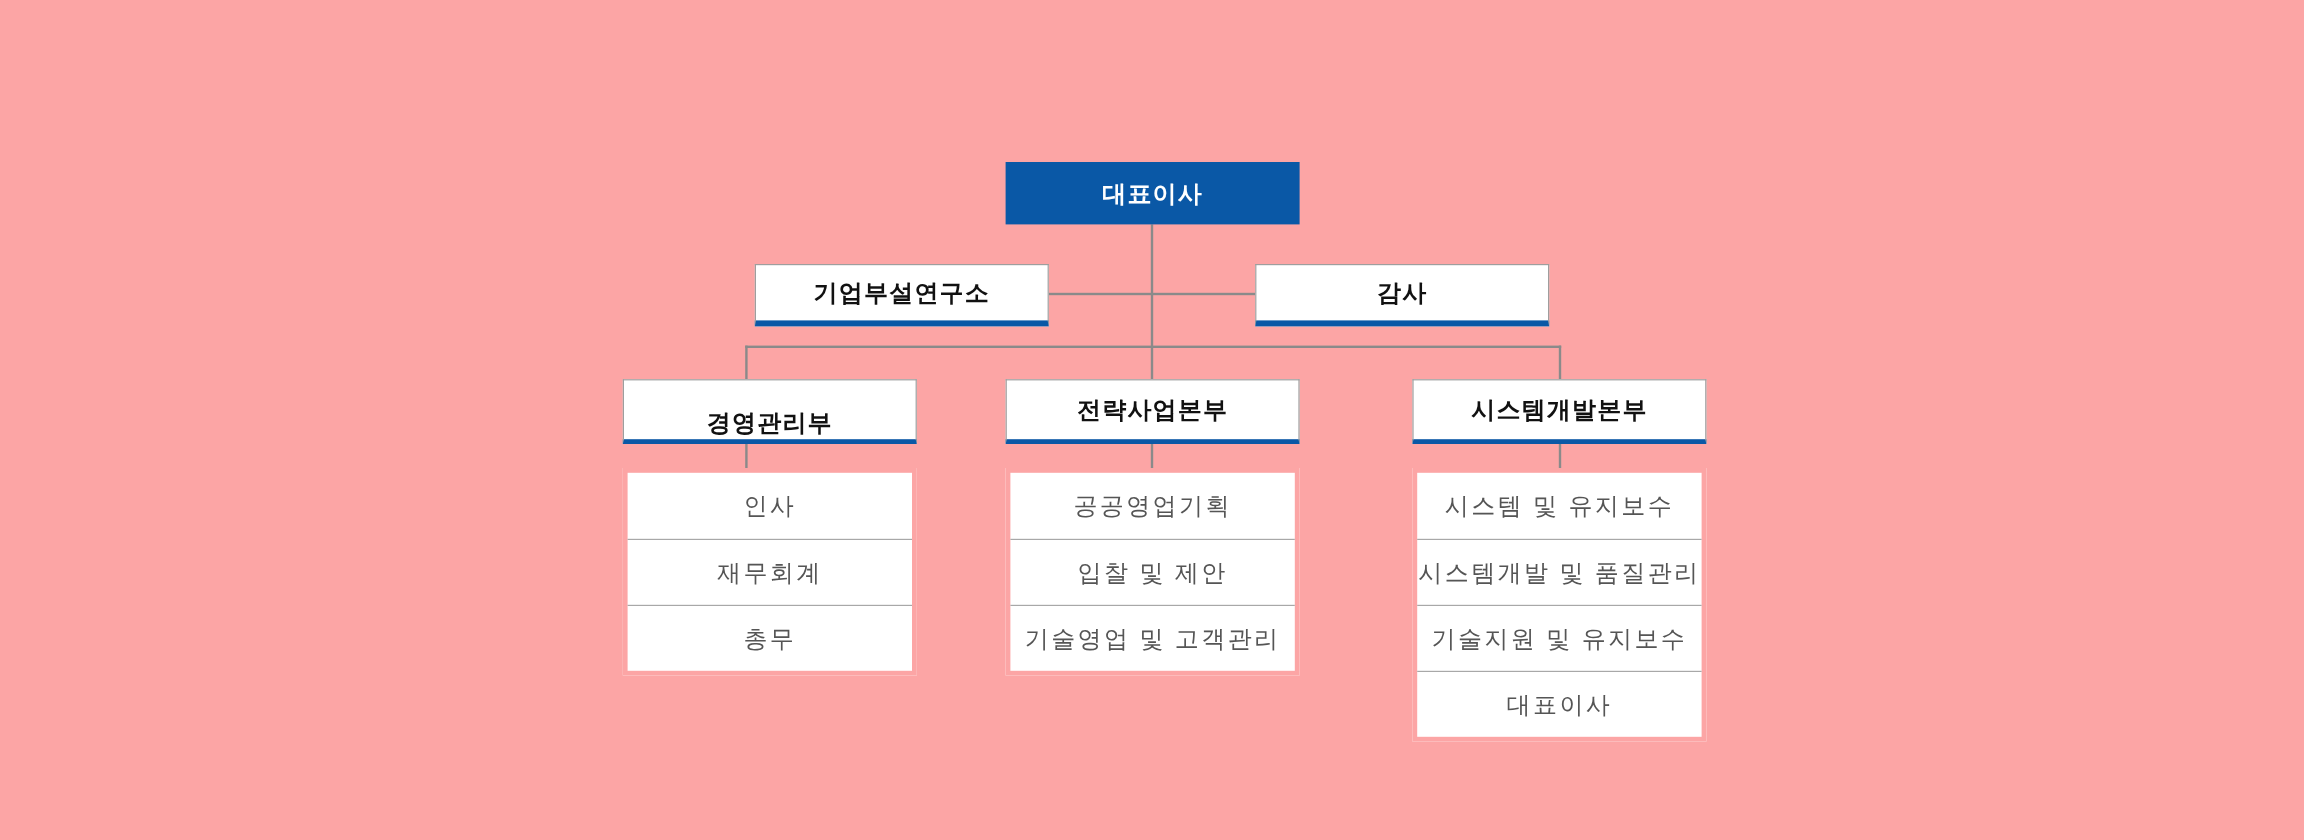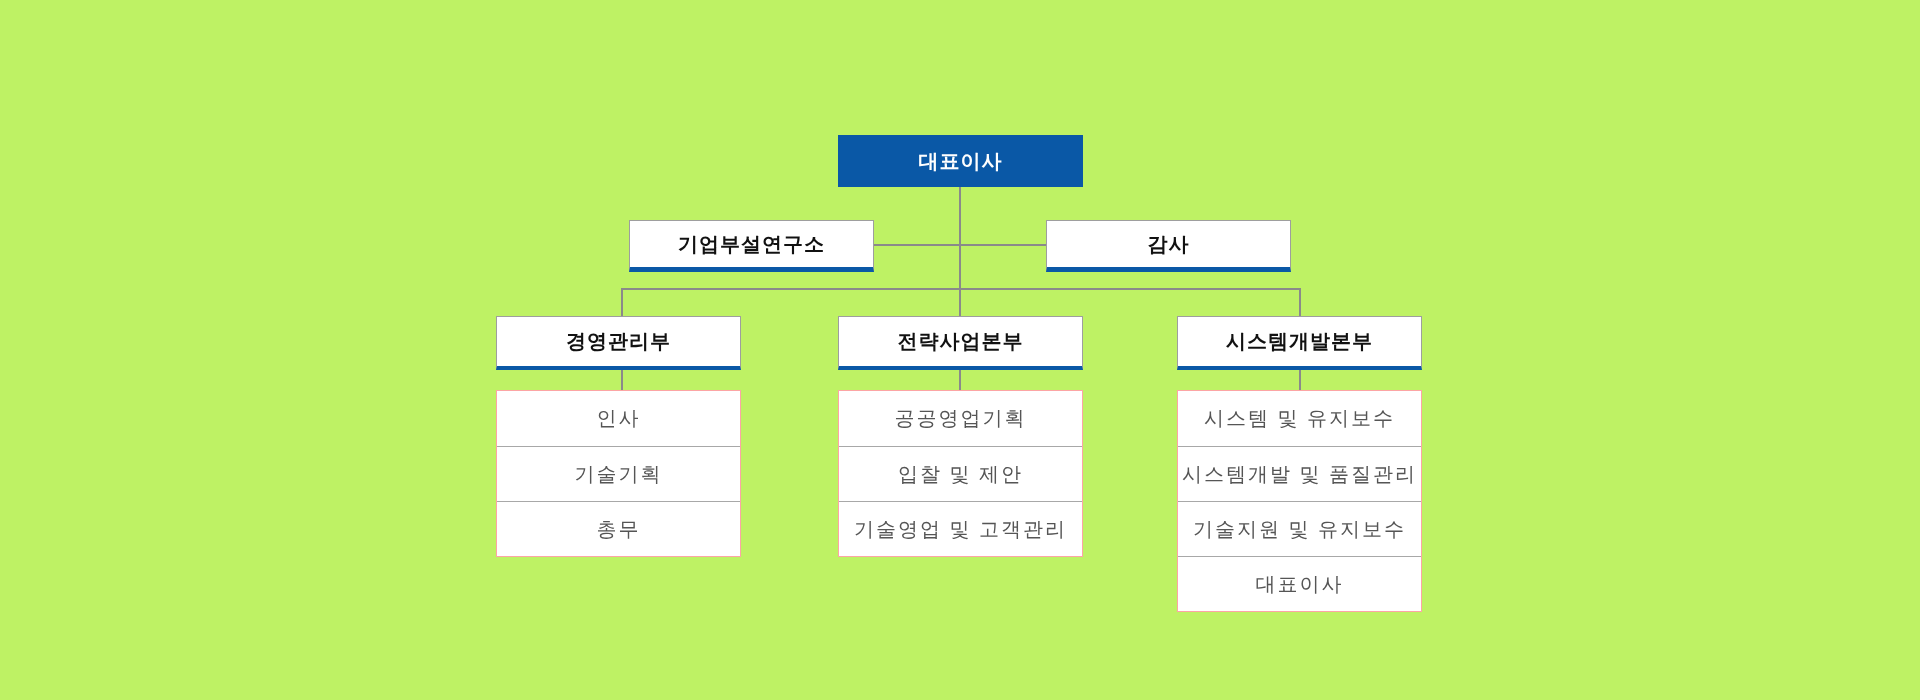--- a/index.html
+++ b/index.html
@@ -3,21 +3,21 @@
 <meta charset="utf-8">
 <style>
   * { margin: 0; padding: 0; box-sizing: border-box; }
   html, body { background: #ffffff; }
   body { font-family: "Liberation Sans", "DejaVu Sans", sans-serif; }
 
   .canvas {
     position: relative;
     width: 1920px;
     height: 700px;
-    background: #bef264;
+    background: #fca5a5;
     overflow: hidden;
   }
 
   
   .box {
     position: absolute;
     width: 245px;
     display: flex;
     align-items: center;
     justify-content: center;
@@ -42,30 +42,30 @@
   .staff-box.left  { left: 629px; }
   .staff-box.right { left: 1046px; }
 
   .dept-header {
     top: 316px; height: 54px;
     border: 1px solid #9e9e9e;
     border-bottom: 4px solid var(--accent-blue, #0a58a6);
     color: #111111;
     font-size: 20px; font-weight: bold; letter-spacing: 1px;
   }
-  .col-1 { left: 496px; }
+  .col-1 { left: 519px; align-items: flex-end; }
   .col-2 { left: 838px; }
   .col-3 { left: 1177px; }
 
   
   .team-list {
     position: absolute;
     top: 390px;
     width: 245px;
-    border: 1px solid #fca5a5;
+    border: 4px solid #fca5a5;
     background: #ffffff;
   }
   .team-cell {
     height: 55px;
     display: flex;
     align-items: center;
     justify-content: center;
     color: #555555;
     font-size: 20px;
     letter-spacing: 2px;
@@ -120,21 +120,21 @@
   </div>
   <div class="box dept-header col-2">
     <span>전략사업본부</span>
   </div>
   <div class="box dept-header col-3">
     <span>시스템개발본부</span>
   </div>
 
   <div class="team-list col-1">
     <div class="team-cell">인사</div>
-    <div class="team-cell">기술기획</div>
+    <div class="team-cell">재무회계</div>
     <div class="team-cell">총무</div>
   </div>
 
   <div class="team-list col-2">
     <div class="team-cell">공공영업기획</div>
     <div class="team-cell">입찰 및 제안</div>
     <div class="team-cell">기술영업 및 고객관리</div>
   </div>
 
   <div class="team-list col-3">

